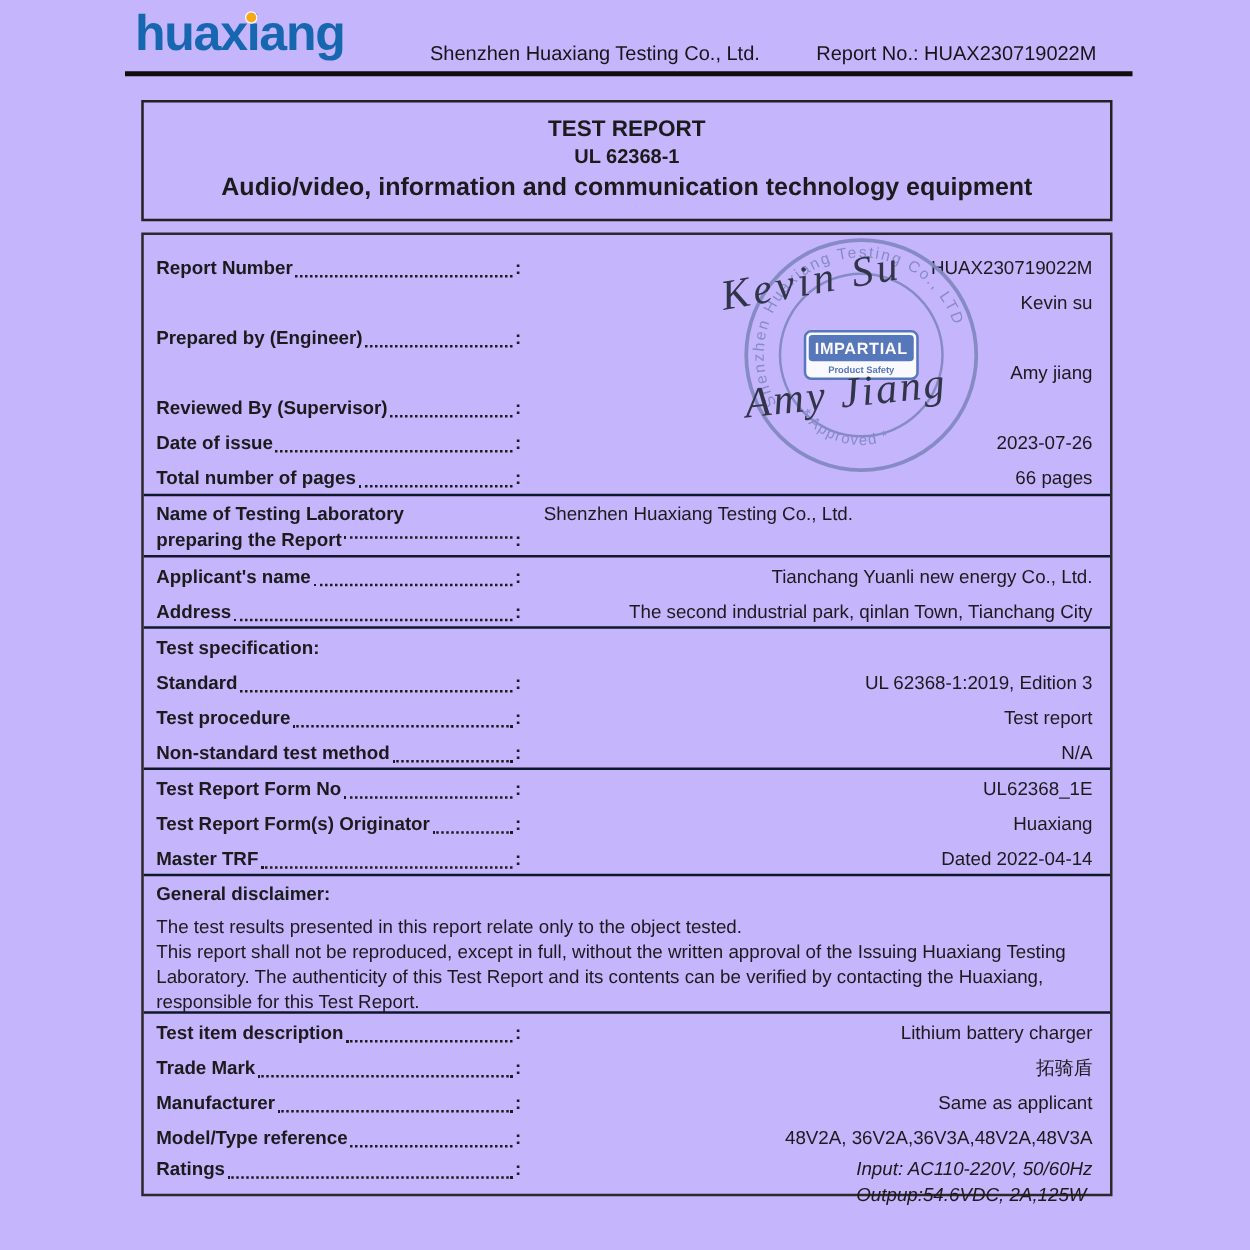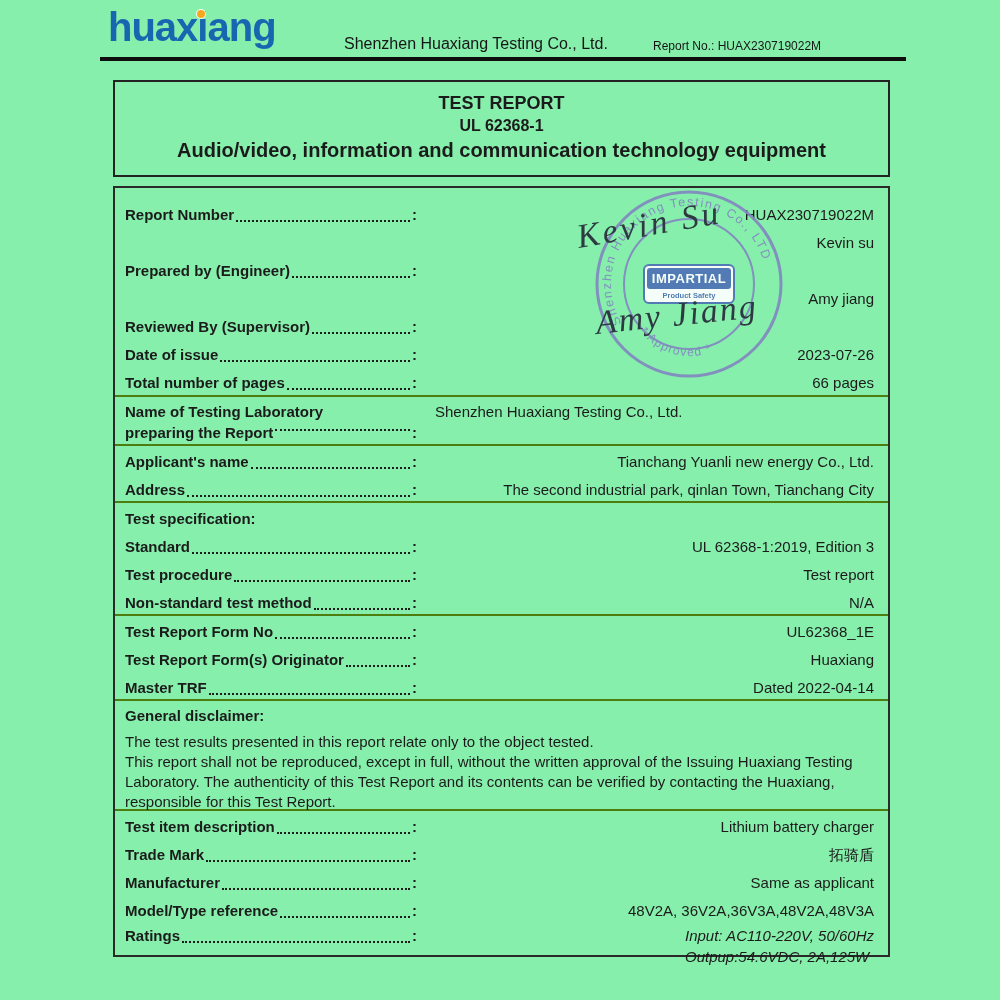--- a/index.html
+++ b/index.html
@@ -1,41 +1,41 @@
 <!DOCTYPE html>
 <html><head>
 <meta charset="utf-8">
 <style>
   html,body{margin:0;padding:0;background:#ffffff;}
   .page{
-    position:relative;width:1000px;height:1000px;background:#86efac;
+    position:relative;width:1000px;height:1000px;background:#c4b5fd;
     font-family:"Liberation Sans", sans-serif;color:#1b1b1b;overflow:hidden;
   }
   
   .hdr{position:relative;height:57px;}
   .logo{position:absolute;left:108px;top:4px;font-weight:700;font-size:40px;
         letter-spacing:-1px;color:#1667b0;line-height:46px;}
   .logo-dot{position:absolute;left:89px;top:6px;width:8px;height:8px;border-radius:50%;
         background:#f6a81c;box-shadow:0 0 0 1px #fdfdfd;}
   .hdr-company{position:absolute;left:344px;bottom:4px;font-size:16px;color:#161616;}
-  .hdr-reportno{position:absolute;left:653px;bottom:4px;font-size:12px;color:#161616;}
+  .hdr-reportno{position:absolute;left:653px;bottom:4px;font-size:16px;color:#161616;}
   .hdr-rule{margin-left:100px;width:806px;height:4px;background:#0e0e0e;}
 
   
   .titlebox{box-sizing:border-box;margin:19px 0 0 113px;width:777px;border:2px solid #222;
             text-align:center;padding:9px 6px 11px 6px;}
   .t1{font-weight:700;font-size:18px;line-height:24px;}
   .t2{font-weight:700;font-size:16px;line-height:22px;}
   .t3{font-weight:700;font-size:20px;line-height:27px;}
   .t4{font-weight:700;font-size:19px;line-height:26px;}
 
   
   .maintable{box-sizing:border-box;margin:9px 0 0 113px;width:777px;border:2px solid #2a2a2a;}
   .sec{box-sizing:border-box;padding:0 14px 0 10px;}
-  .sec + .sec{border-top:2px solid #4d7c0f;}
+  .sec + .sec{border-top:2px solid #0f172a;}
 
   .row{display:flex;align-items:flex-end;height:28px;line-height:24px;font-size:15px;justify-content:space-between;}
   .lbl{display:flex;align-items:flex-end;width:292px;flex:none;font-weight:700;}
   .lbl-text{white-space:nowrap;}
   .dots{flex:1;min-width:10px;border-bottom:2px dotted #1c1c1c;margin:0 2px 5px 2px;}
   .colon{font-weight:700;}
   .val{padding-left:18px;white-space:nowrap;}
 
   
   .s1{position:relative;height:207px;padding-top:11px;}

